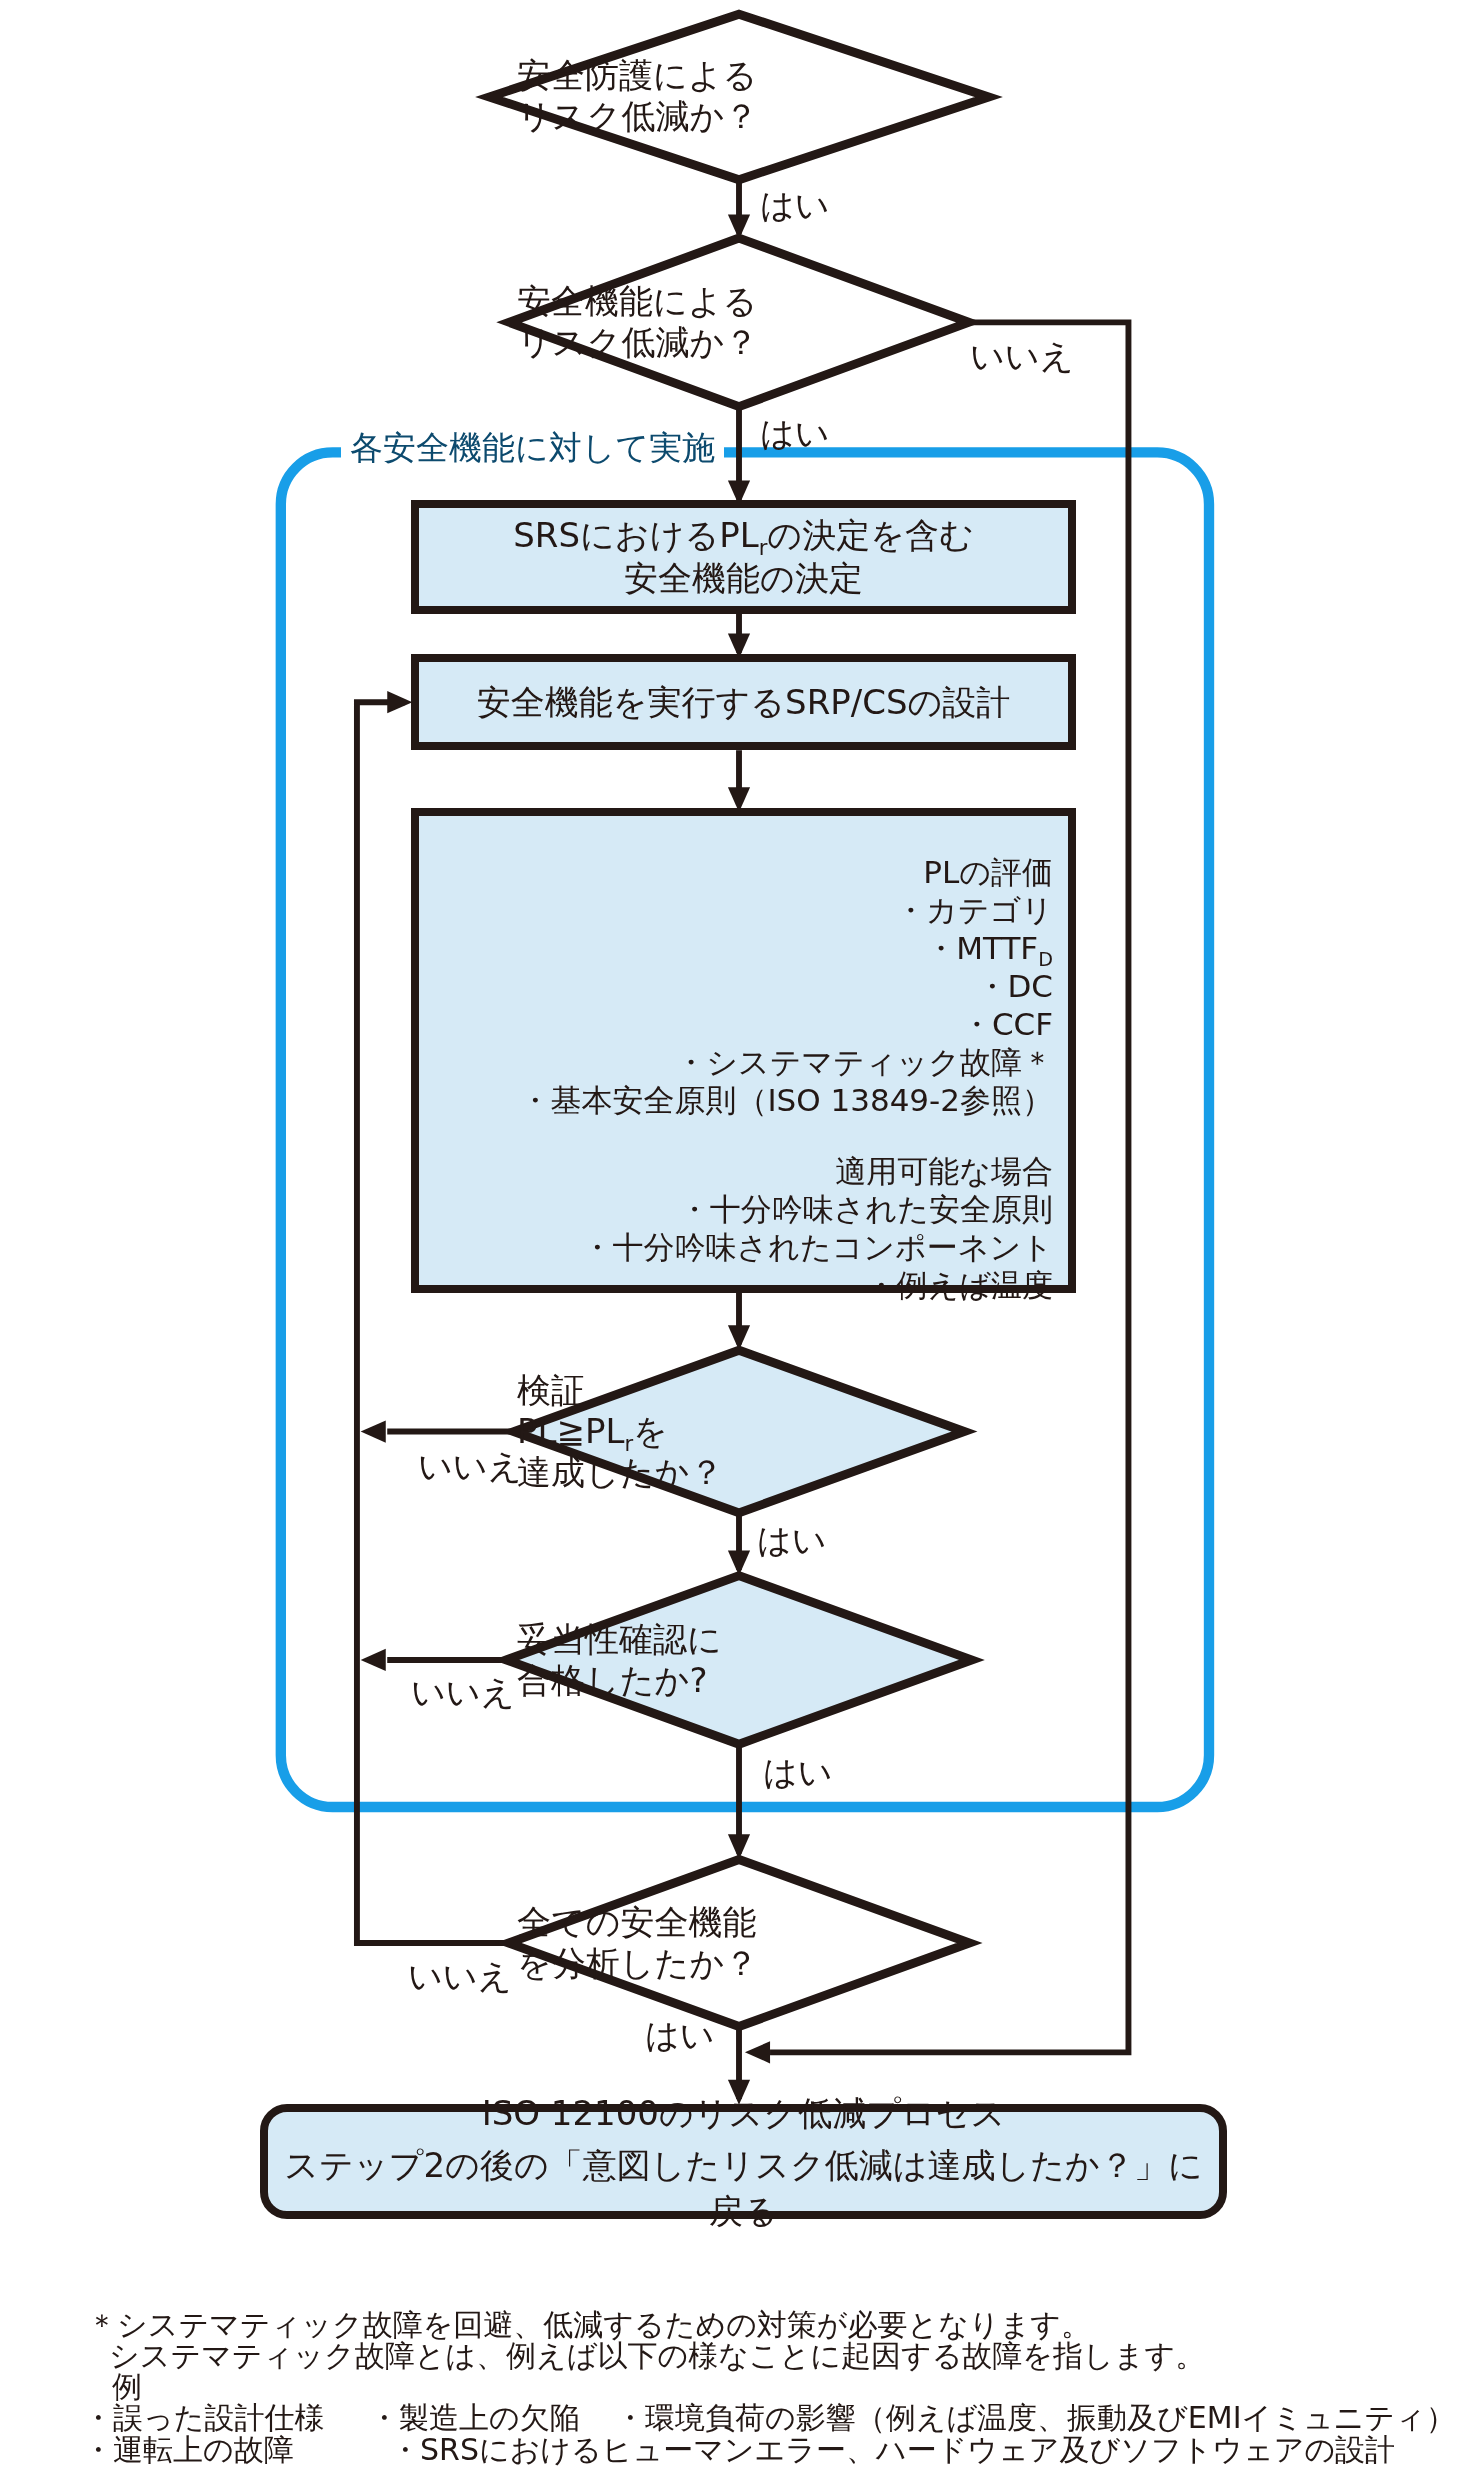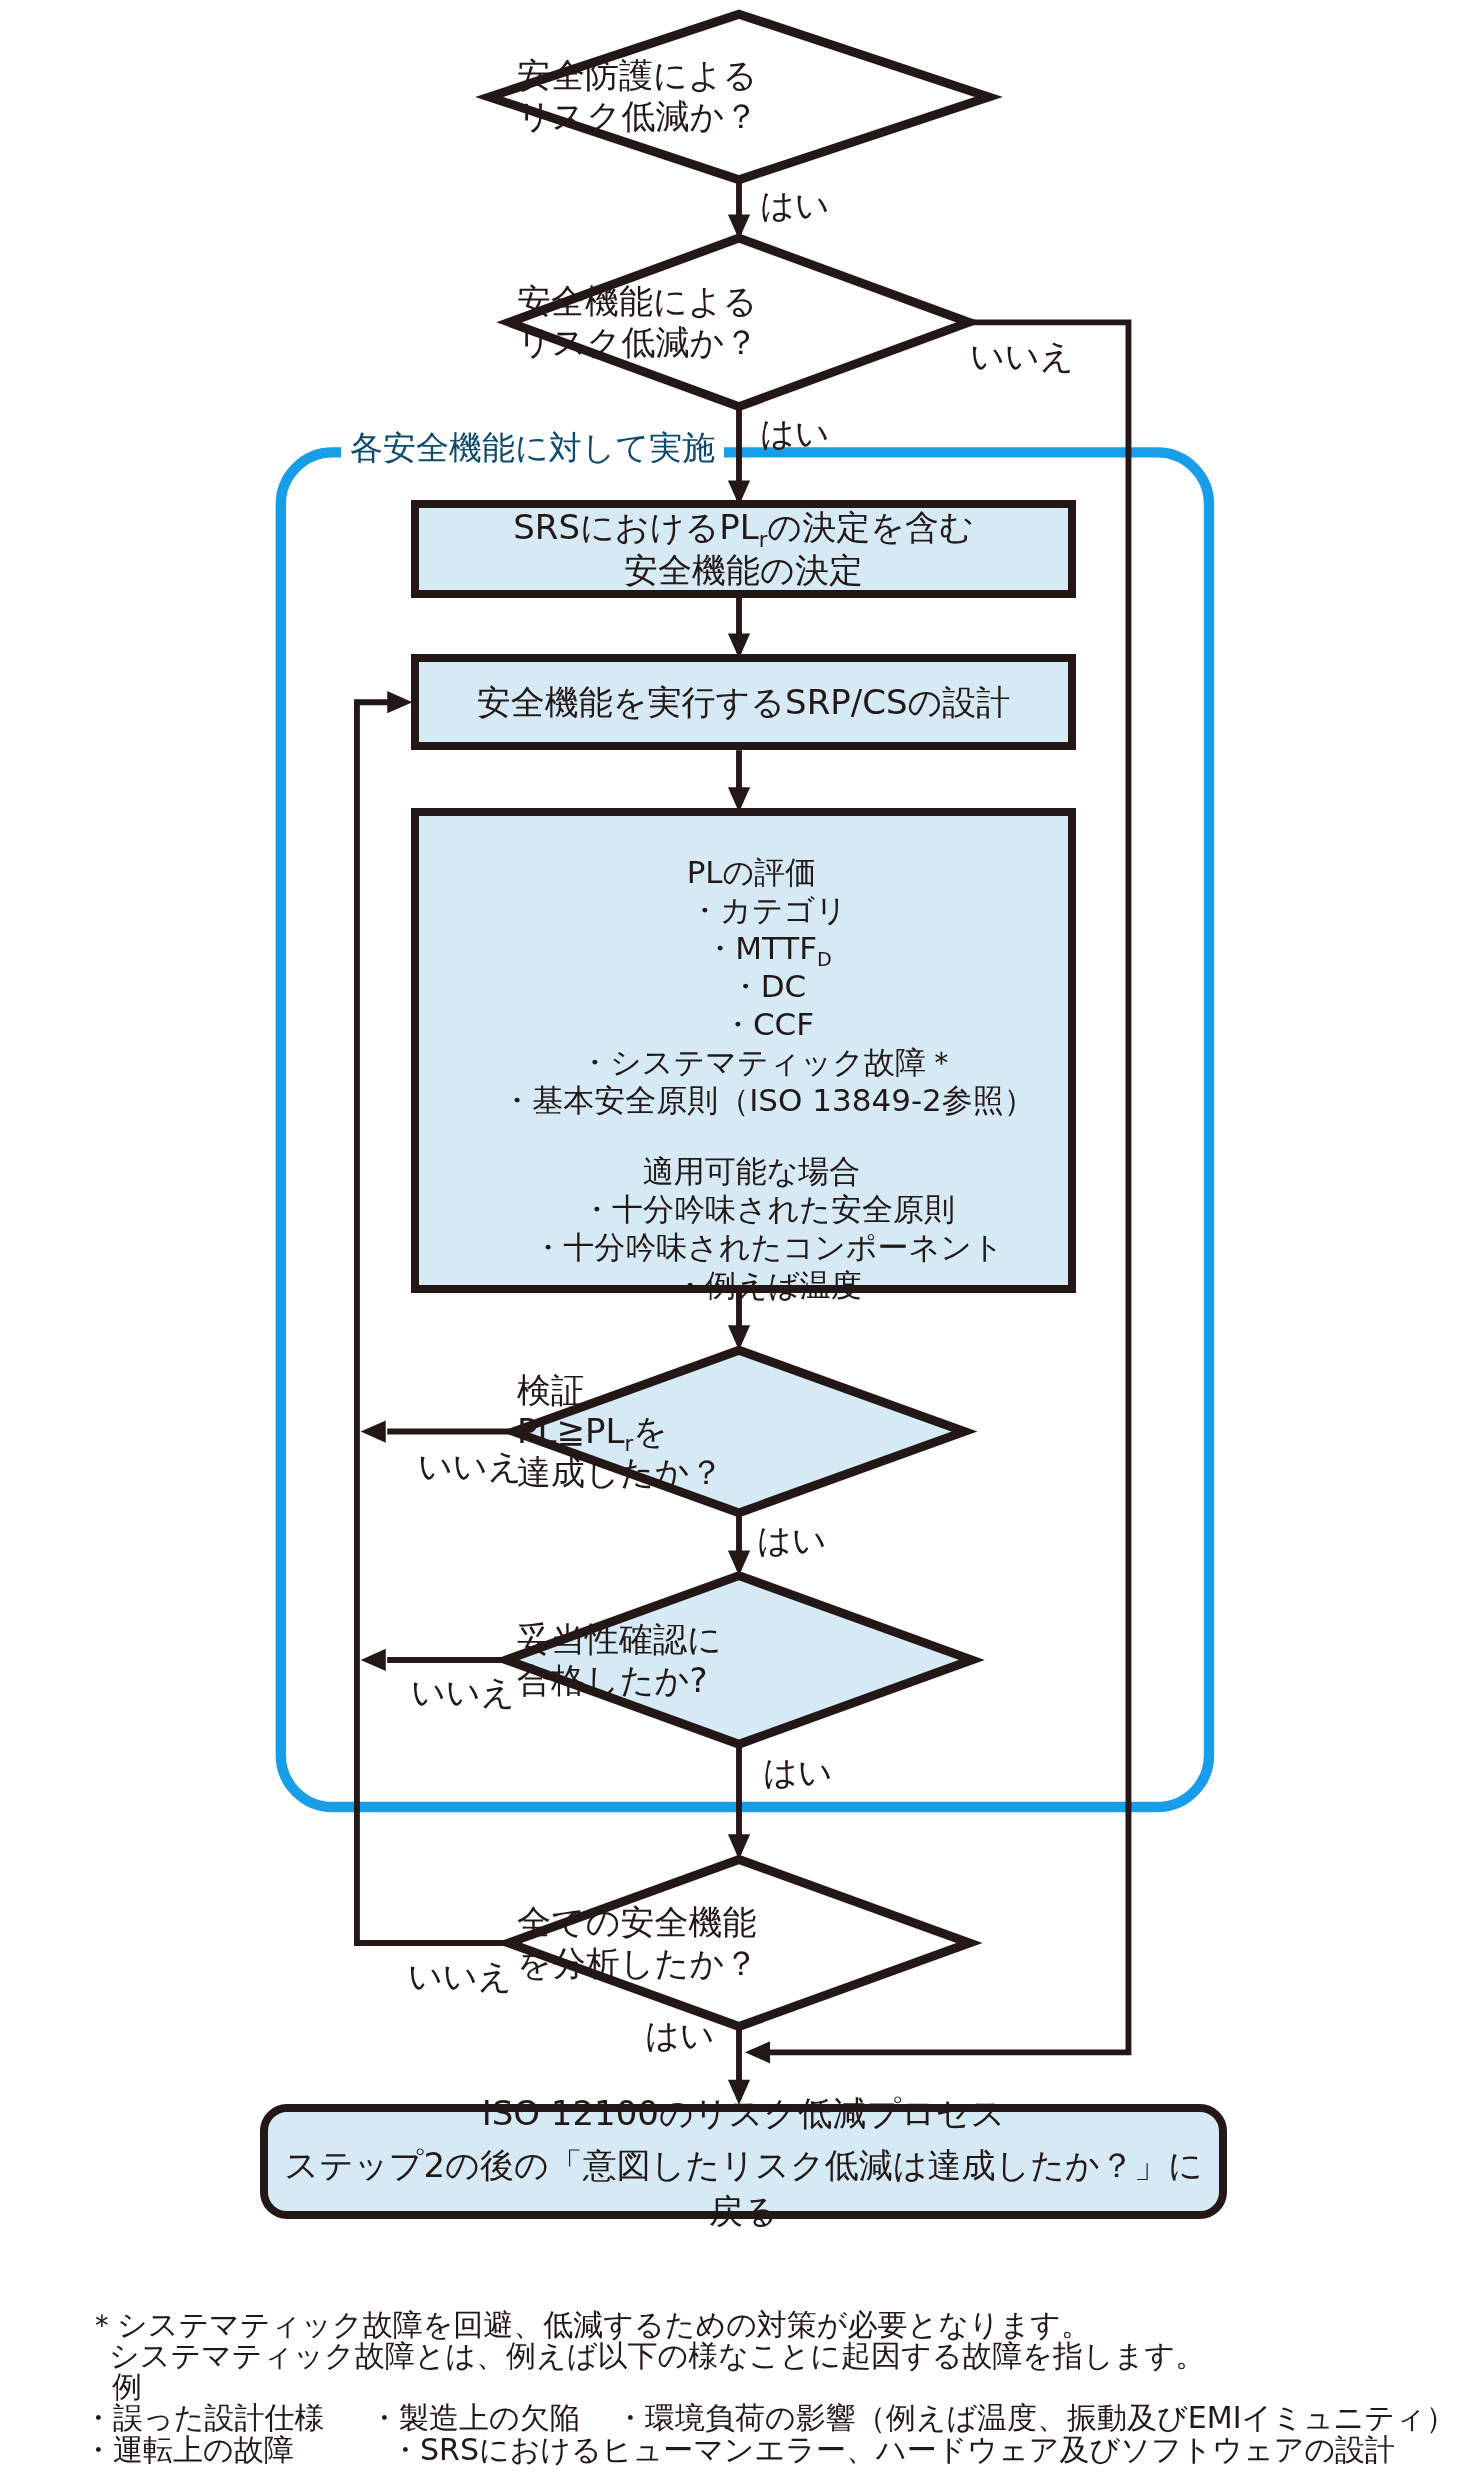--- a/index.html
+++ b/index.html
@@ -15,21 +15,21 @@
     font-size:34px;line-height:43px;
   }
   .dtext{
     position:absolute;font-size:34px;line-height:41px;
   }
   .edge-label{position:absolute;font-size:34px;white-space:nowrap;}
   .loop-label{
     position:absolute;left:341px;top:426px;color:#0c4a6e;font-size:33px;
     background:#ffffff;padding:0 9px;white-space:nowrap;font-weight:500;
   }
-  #bigbox{align-items:center;justify-content:flex-start;
+  #bigbox{align-items:flex-end;justify-content:flex-start;
     padding:37px 15px 0 31px;text-align:left;font-size:31px;line-height:38px;}
   #bigbox .indent{padding-left:33px;}
   #bigbox .gap-top{margin-top:33px;}
   #finalbox{border-radius:27px;line-height:46px;gap:6px;}
   sub{font-size:0.62em;line-height:0;}
   .fn{position:absolute;font-size:30px;white-space:nowrap;}
 </style>
 </head>
 <body>
 
@@ -93,21 +93,21 @@
   </div>
   <div class="dtext" style="left:517px;top:1619px;width:443px;">
     <div>妥当性確認に</div>
     <div>合格したか?</div>
   </div>
   <div class="dtext" style="left:517px;top:1902px;width:443px;">
     <div>全ての安全機能</div>
     <div>を分析したか？</div>
   </div>
 
-  <div class="node" style="left:411px;top:500px;width:665px;height:98px;">
+  <div class="node" style="left:411px;top:500px;width:665px;height:114px;">
     <div><span>SRSにおけるPL</span><sub>r</sub><span>の決定を含む</span></div>
     <div>安全機能の決定</div>
   </div>
 
   <div class="node" style="left:411px;top:654px;width:665px;height:96px;">
     <div>安全機能を実行するSRP/CSの設計</div>
   </div>
 
   <div class="node" id="bigbox" style="left:411px;top:808px;width:665px;height:485px;">
     <div>PLの評価</div>

